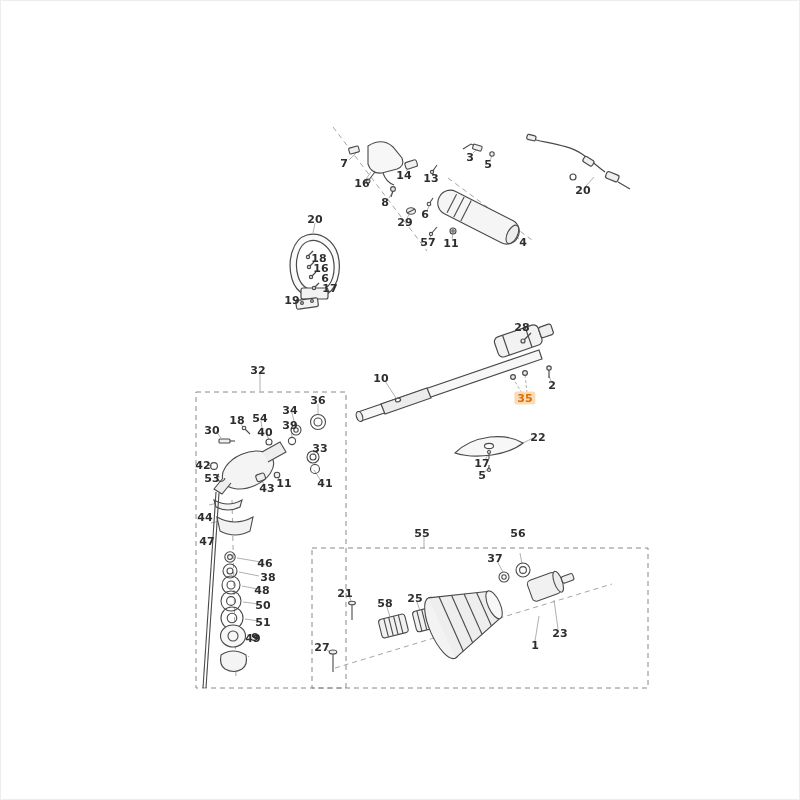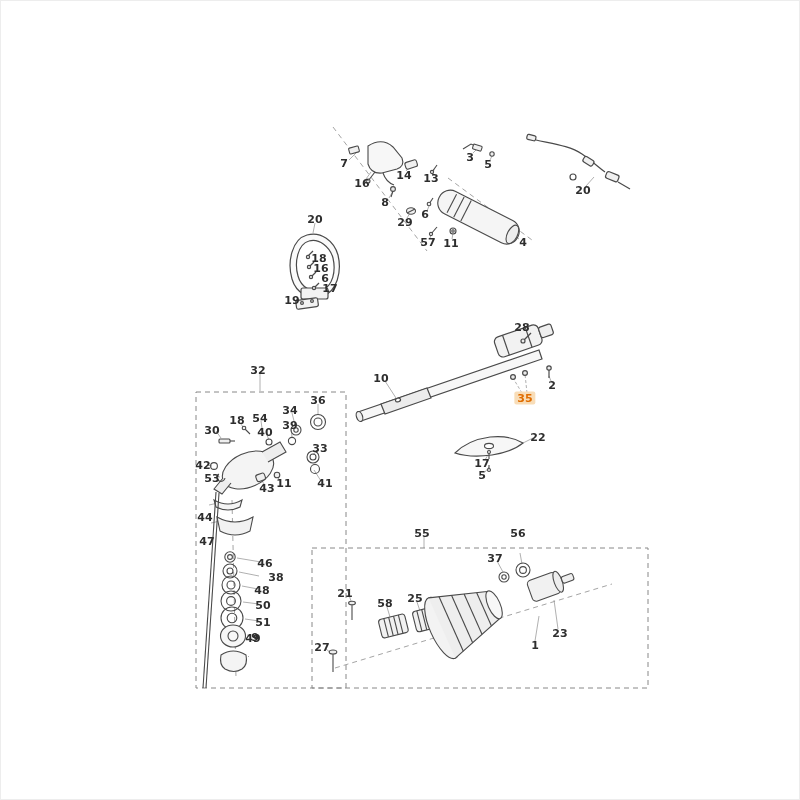--- a/index.html
+++ b/index.html
@@ -319,21 +319,21 @@
       <span class="part-label" style="left: 290px; top: 425px;">39</span>
       <span class="part-label" style="left: 320px; top: 448px;">33</span>
       <span class="part-label" style="left: 203px; top: 465px;">42</span>
       <span class="part-label" style="left: 212px; top: 478px;">53</span>
       <span class="part-label" style="left: 267px; top: 488px;">43</span>
       <span class="part-label" style="left: 284px; top: 483px;">11</span>
       <span class="part-label" style="left: 325px; top: 483px;">41</span>
       <span class="part-label" style="left: 205px; top: 507px; margin-top: 10px;">44</span>
       <span class="part-label" style="left: 207px; top: 525px; margin-top: 16px;">47</span>
       <span class="part-label" style="left: 265px; top: 563px;">46</span>
-      <span class="part-label" style="left: 276px; top: 577px;">38</span>
+      <span class="part-label" style="left: 268px; top: 577px;">38</span>
       <span class="part-label" style="left: 262px; top: 590px;">48</span>
       <span class="part-label" style="left: 263px; top: 605px;">50</span>
       <span class="part-label" style="left: 263px; top: 622px;">51</span>
       <span class="part-label" style="left: 255px; top: 637px;">9</span>
       <span class="part-label" style="left: 253px; top: 638px;">49</span>
       <span class="part-label" style="left: 422px; top: 533px;">55</span>
       <span class="part-label" style="left: 495px; top: 558px;">37</span>
       <span class="part-label" style="left: 518px; top: 533px;">56</span>
       <span class="part-label" style="left: 345px; top: 593px;">21</span>
       <span class="part-label" style="left: 385px; top: 603px;">58</span>

